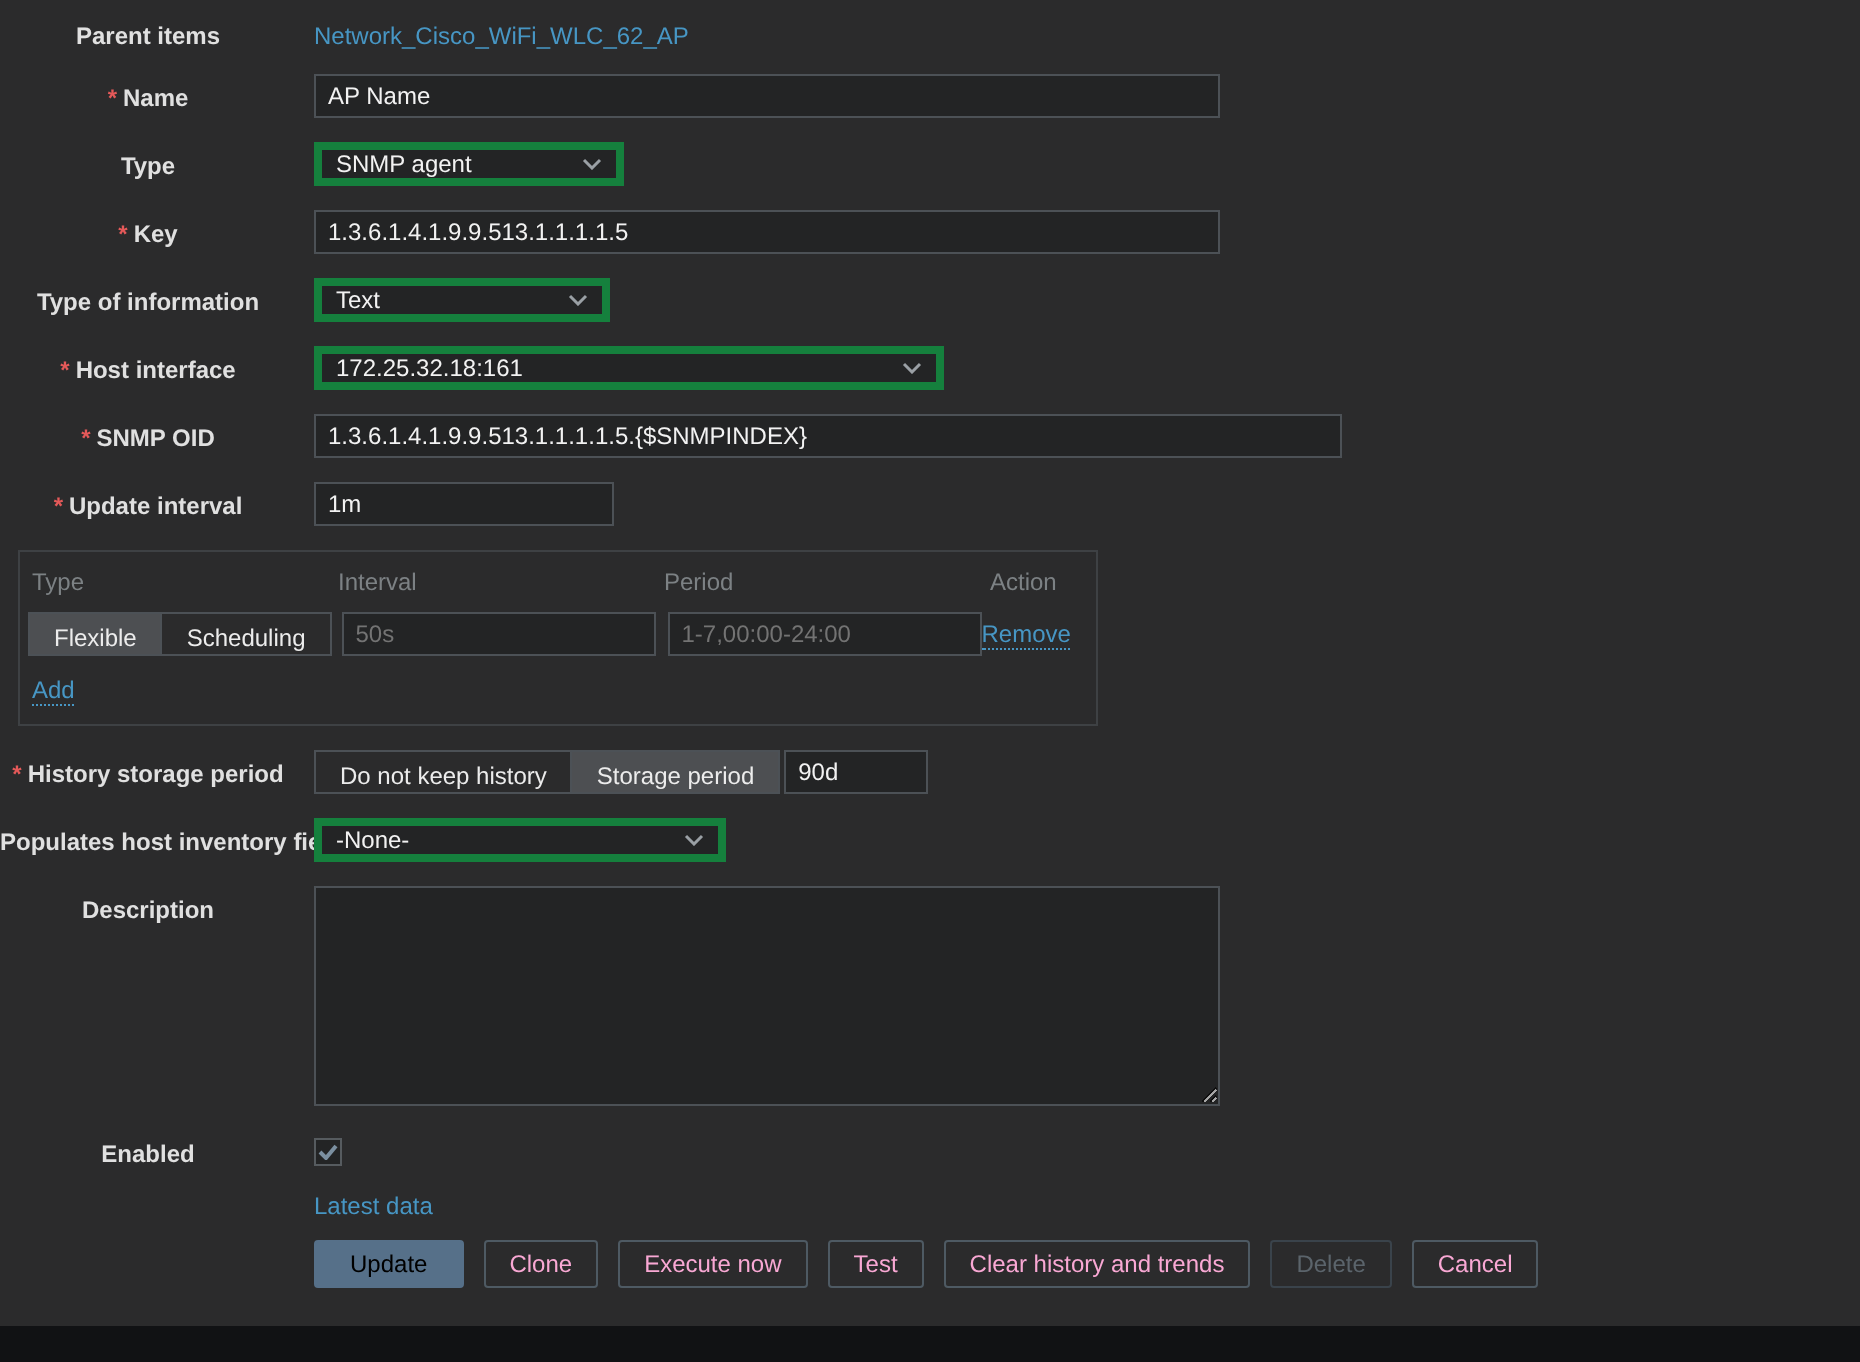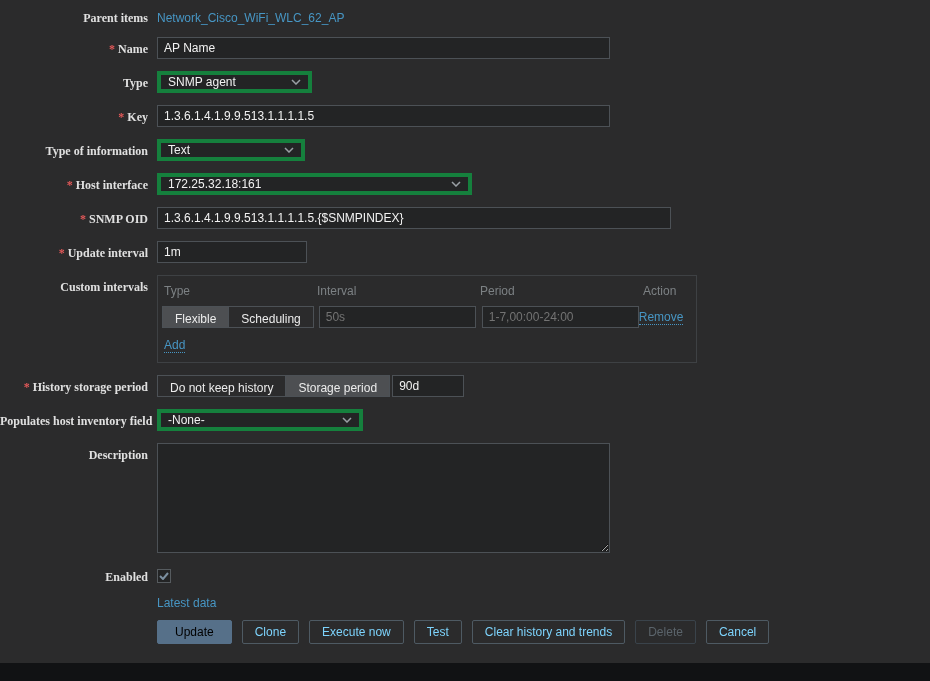--- a/index.html
+++ b/index.html
@@ -3,22 +3,22 @@
 <meta charset="utf-8">
 <style>
   html,body{margin:0;padding:0;}
   body{
     width:930px;height:681px;overflow:hidden;position:relative;
     background:#2b2b2c;color:#f2f2f2;
     font-family:"Liberation Sans",sans-serif;font-size:12px;
   }
   .form{position:absolute;top:6px;left:0;}
   .row{display:flex;align-items:flex-start;margin-bottom:12px;}
-  .lbl{flex:none;width:148px;text-align:right;font-weight:bold;color:#e0e0e0;
-       white-space:nowrap;padding-top:5px;line-height:14px;font-family:Liberation Serif, serif;}
+  .lbl{flex:none;width:148px;text-align:center;font-weight:bold;color:#e0e0e0;
+       white-space:nowrap;padding-top:5px;line-height:14px;}
   .req{color:#e45959;margin-right:3px;font-weight:bold;}
   .fld{margin-left:9px;display:flex;align-items:flex-start;}
   .textval{padding-top:5px;line-height:14px;}
   a.link{color:#4796c4;text-decoration:none;cursor:pointer;}
   a.dotted{color:#4796c4;text-decoration:none;border-bottom:1px dotted #4796c4;cursor:pointer;line-height:14px;}
   .input{
     box-sizing:border-box;height:22px;background:#232425;border:1px solid #4c5156;
     color:#f2f2f2;font-size:12px;font-family:inherit;padding:0 6px;outline:none;
   }
   .muted{color:#737373;}
@@ -46,21 +46,21 @@
   .ci-add{margin-top:10px;margin-left:2px;}
   textarea.desc{
     box-sizing:border-box;width:453px;height:110px;background:#232425;border:1px solid #4c5156;
     color:#f2f2f2;font-family:inherit;font-size:12px;padding:4px 6px;resize:both;outline:none;
   }
   .cb{width:14px;height:14px;box-sizing:border-box;background:#232425;border:1px solid #565b5f;
       display:flex;align-items:center;justify-content:center;margin-top:4px;cursor:pointer;}
   .btn{
     box-sizing:border-box;height:24px;border-radius:2px;font-size:12px;font-family:inherit;
     padding:0 12px;margin-right:10px;background:transparent;border:1px solid #4e5a63;
-    color:#7dd3fc;cursor:pointer;white-space:nowrap;
+    color:#f9a8d4;cursor:pointer;white-space:nowrap;
   }
   .btn.primary{background:#567089;border-color:#567089;color:#000000;padding:1px 17px;}
   .btn.disabled{border-color:#3a434b;color:#5b646b;cursor:default;}
   .footer{position:absolute;left:0;right:0;bottom:0;height:18px;background:#111214;}
 </style>
 </head>
 <body>
 
 <div class="form">
 
@@ -129,21 +129,20 @@
   </div>
 
   <div class="row">
     <div class="lbl"><span class="req">*</span><span>Update interval</span></div>
     <div class="fld">
       <input class="input w-ui" value="1m" style="">
     </div>
   </div>
 
   <div class="row">
-    <div class="lbl">Custom intervals</div>
     <div class="fld">
       <div class="ci-box">
         <div class="ci-head">
           <span class="c1">Type</span>
           <span class="c2">Interval</span>
           <span class="c3">Period</span>
           <span class="c4">Action</span>
         </div>
         <div class="ci-row">
           <div class="seg">

